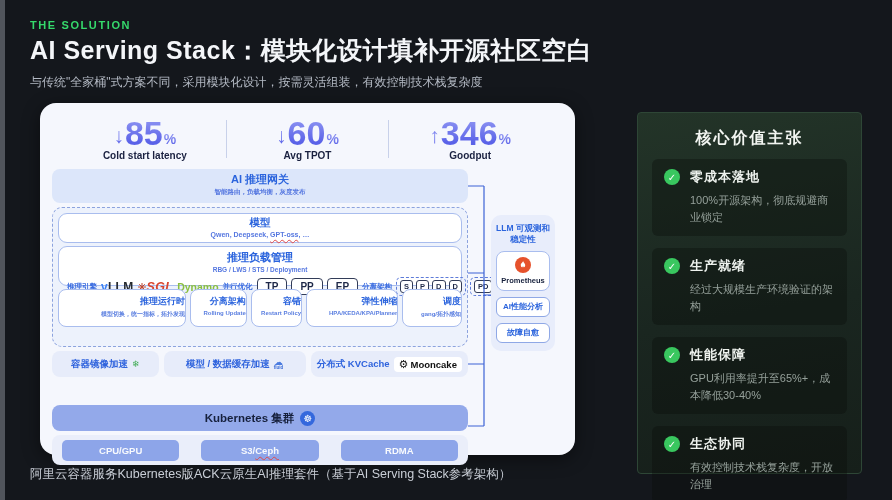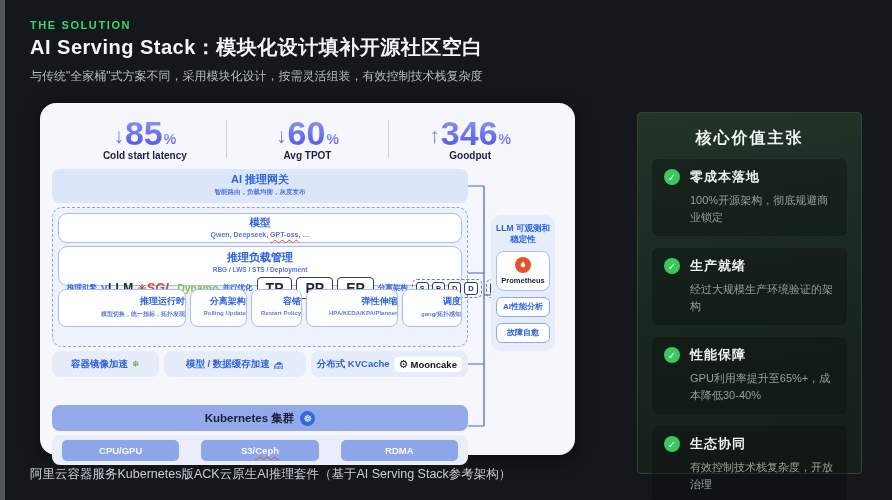--- a/index.html
+++ b/index.html
@@ -6,21 +6,21 @@
   body{
     width:892px;height:500px;position:relative;overflow:hidden;
     background:#14171c;
     font-family:"Liberation Sans","DejaVu Sans",sans-serif;
   }
   .edge-strip{position:absolute;left:0;top:0;width:5px;height:100%;background:#51555c;}
 
   
   .header{position:absolute;left:30px;top:19px;}
   .eyebrow{color:#35d96b;font-size:11px;font-weight:bold;letter-spacing:1.6px;}
-  .title{color:#f4f6f9;font-size:20px;font-weight:800;margin-top:3px;letter-spacing:.5px;}
+  .title{color:#f4f6f9;font-size:25px;font-weight:800;margin-top:3px;letter-spacing:.5px;}
   .subtitle{color:#b4bac4;font-size:12px;margin-top:7px;}
 
   
   .panel{position:absolute;left:40px;top:103px;width:535px;height:352px;
     background:#f5f7fd;border-radius:16px;box-shadow:0 4px 18px rgba(0,0,0,.45);}
 
   .metrics{display:flex;align-items:center;height:56px;padding:8px 24px 0 24px;}
   .metric{flex:1;text-align:center;}
   .metric-top{display:flex;justify-content:center;align-items:flex-end;line-height:.95;}
   .grad-txt{background:linear-gradient(180deg,#9298f3 0%,#5a62e8 80%);
@@ -49,21 +49,21 @@
 
   .workload{height:40px;background:#fff;border:1.3px solid #a9bdee;border-radius:9px;margin-top:3px;
     text-align:center;padding-top:3px;box-sizing:border-box;}
   .engine-row{display:flex;align-items:center;justify-content:flex-start;gap:4px;padding:4px 6px 0 8px;}
   .e-label{font-size:7.5px;font-weight:800;color:#3a6ce0;white-space:nowrap;}
   .vllm{font-size:12px;font-weight:800;color:#24292f;letter-spacing:.3px;white-space:nowrap;}
   .vllm .v{color:#3b82f6;}
   .sgl{display:flex;align-items:center;gap:1px;}
   .sgl-txt{font-size:12.5px;font-weight:900;font-style:italic;color:#d8442e;letter-spacing:.3px;}
   .dynamo{font-size:10.5px;font-weight:800;color:#8abf3f;white-space:nowrap;}
-  .pbox{background:#fff;border:1.4px solid #323c58;border-radius:4px;font-size:14px;font-weight:800;
+  .pbox{background:#fff;border:1.4px solid #323c58;border-radius:4px;font-size:10px;font-weight:800;
     color:#1d2747;padding:2px 8px;}
   .dgroup{border:1.2px dashed #5d7bd9;border-radius:5px;padding:2px 3px;display:flex;gap:3px;}
   .sbox{background:#fff;border:1.2px solid #323c58;border-radius:3px;font-size:7.5px;font-weight:800;
     color:#1d2747;padding:1px 3px;}
 
   .runtime{display:flex;gap:4px;margin-top:3px;height:38px;}
   .rt{background:#fff;border:1px solid #a9bdee;border-radius:8px;text-align:right;padding-top:5px;
     box-sizing:border-box;overflow:hidden;}
   .rt .t{font-size:9px;font-weight:800;color:#2b64dd;white-space:nowrap;}
   .rt .s{font-size:6px;font-weight:700;color:#5b7fe0;margin-top:2px;white-space:nowrap;}

